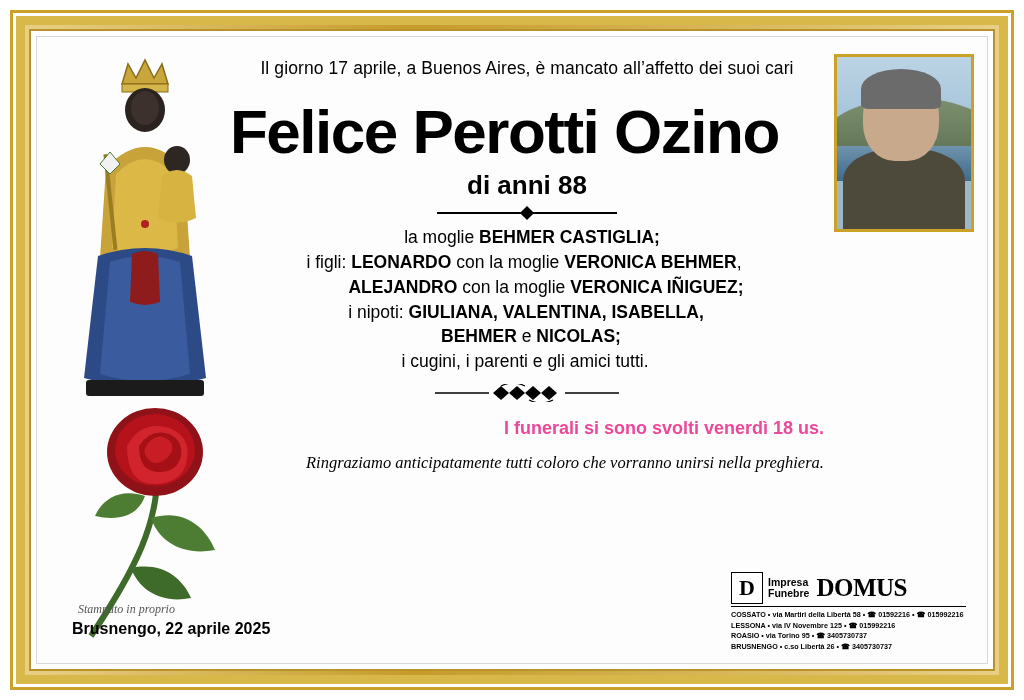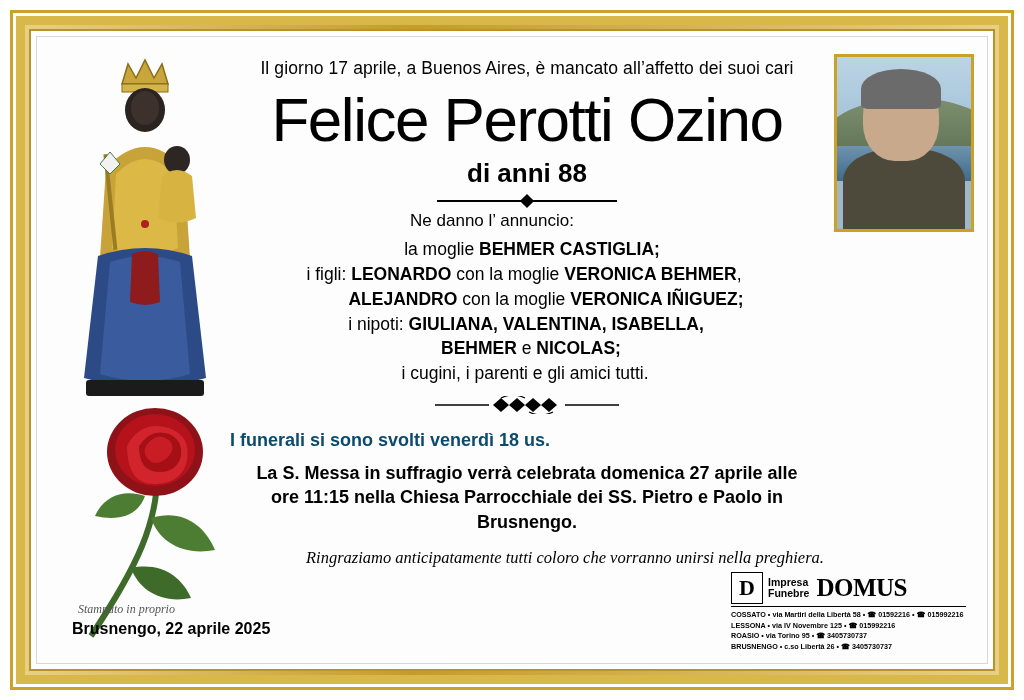--- a/index.html
+++ b/index.html
@@ -143,25 +143,25 @@
 
   .lead {
     text-align: center;
     font-size: 17.5px;
     color: #000;
     margin-top: 18px;
     letter-spacing: 0.1px;
   }
 
   .name {
-    text-align: center;
+    text-align: left;
     font-size: 62px;
-    font-weight: normal;
+    font-weight: bold;
     letter-spacing: -1.5px;
-    margin-top: 8px;
+    margin-top: 20px;
     line-height: 1.05;
     white-space: nowrap;
     color: #000;
   }
 
   .age {
     text-align: center;
     font-size: 26px;
     font-weight: bold;
     margin-top: 6px;
@@ -219,25 +219,25 @@
   .orn {
     text-align: center;
     margin-top: 10px;
     font-size: 15px;
     letter-spacing: -1px;
     color: #000;
     font-family: "DejaVu Sans", sans-serif;
   }
 
   .funeral {
-    text-align: left;
+    text-align: right;
     font-size: 18px;
     font-weight: bold;
     margin-top: 12px;
-    color: #0c4a6e;
+    color: #ec4899;
   }
   .mass {
     text-align: center;
     font-size: 18px;
     font-weight: bold;
     margin-top: 10px;
     line-height: 1.35;
     color: #000;
   }
   .thanks {
@@ -376,21 +376,20 @@
       <div class="photo-hair"></div>
     </div>
 
     <div class="text-col">
       <div class="lead">Il giorno 17 aprile, a Buenos Aires, è mancato all’affetto dei suoi cari</div>
       <div class="name">Felice Perotti Ozino</div>
       <div class="age">di anni 88</div>
 
       <div class="divider"></div>
 
-      <div class="announce">Ne danno l’ annuncio:</div>
 
       <div class="family">
         <div class="row r1">la moglie <b>BEHMER CASTIGLIA;</b></div>
         <div class="row r2">i figli: <b>LEONARDO</b> con la moglie <b>VERONICA BEHMER</b>,</div>
         <div class="row r3"><b>ALEJANDRO</b> con la moglie <b>VERONICA IÑIGUEZ;</b></div>
         <div class="row r4">i nipoti: <b>GIULIANA, VALENTINA, ISABELLA,</b></div>
         <div class="row r5"><b>BEHMER</b> e <b>NICOLAS;</b></div>
         <div class="row r6">i cugini, i parenti e gli amici tutti.</div>
       </div>
 
@@ -401,24 +400,20 @@
           <path d="M66 9 l8 -7 8 7 -8 7 z" fill="#000"></path>
           <path d="M82 9 l8 -7 8 7 -8 7 z" fill="#000"></path>
           <path d="M98 9 l8 -7 8 7 -8 7 z" fill="#000"></path>
           <path d="M114 9 l8 -7 8 7 -8 7 z" fill="#000"></path>
           <path d="M74 2 q12 -6 24 0" stroke="#000" stroke-width="1.2" fill="none"></path>
           <path d="M102 16 q12 6 24 0" stroke="#000" stroke-width="1.2" fill="none"></path>
         </svg>
       </div>
 
       <div class="funeral">I funerali si sono svolti venerdì 18 us.</div>
-      <div class="mass">
-        <div>La S. Messa in suffragio verrà celebrata domenica 27 aprile alle</div>
-        <div>ore 11:15 nella Chiesa Parrocchiale dei SS. Pietro e Paolo in Brusnengo.</div>
-      </div>
 
       <div class="thanks">Ringraziamo anticipatamente tutti coloro che vorranno unirsi nella preghiera.</div>
     </div>
 
     <div class="place-date">Brusnengo, 22 aprile 2025</div>
 
     <div class="agency">
       <div class="agency-top">
         <div class="agency-badge">D</div>
         <div class="agency-words">

